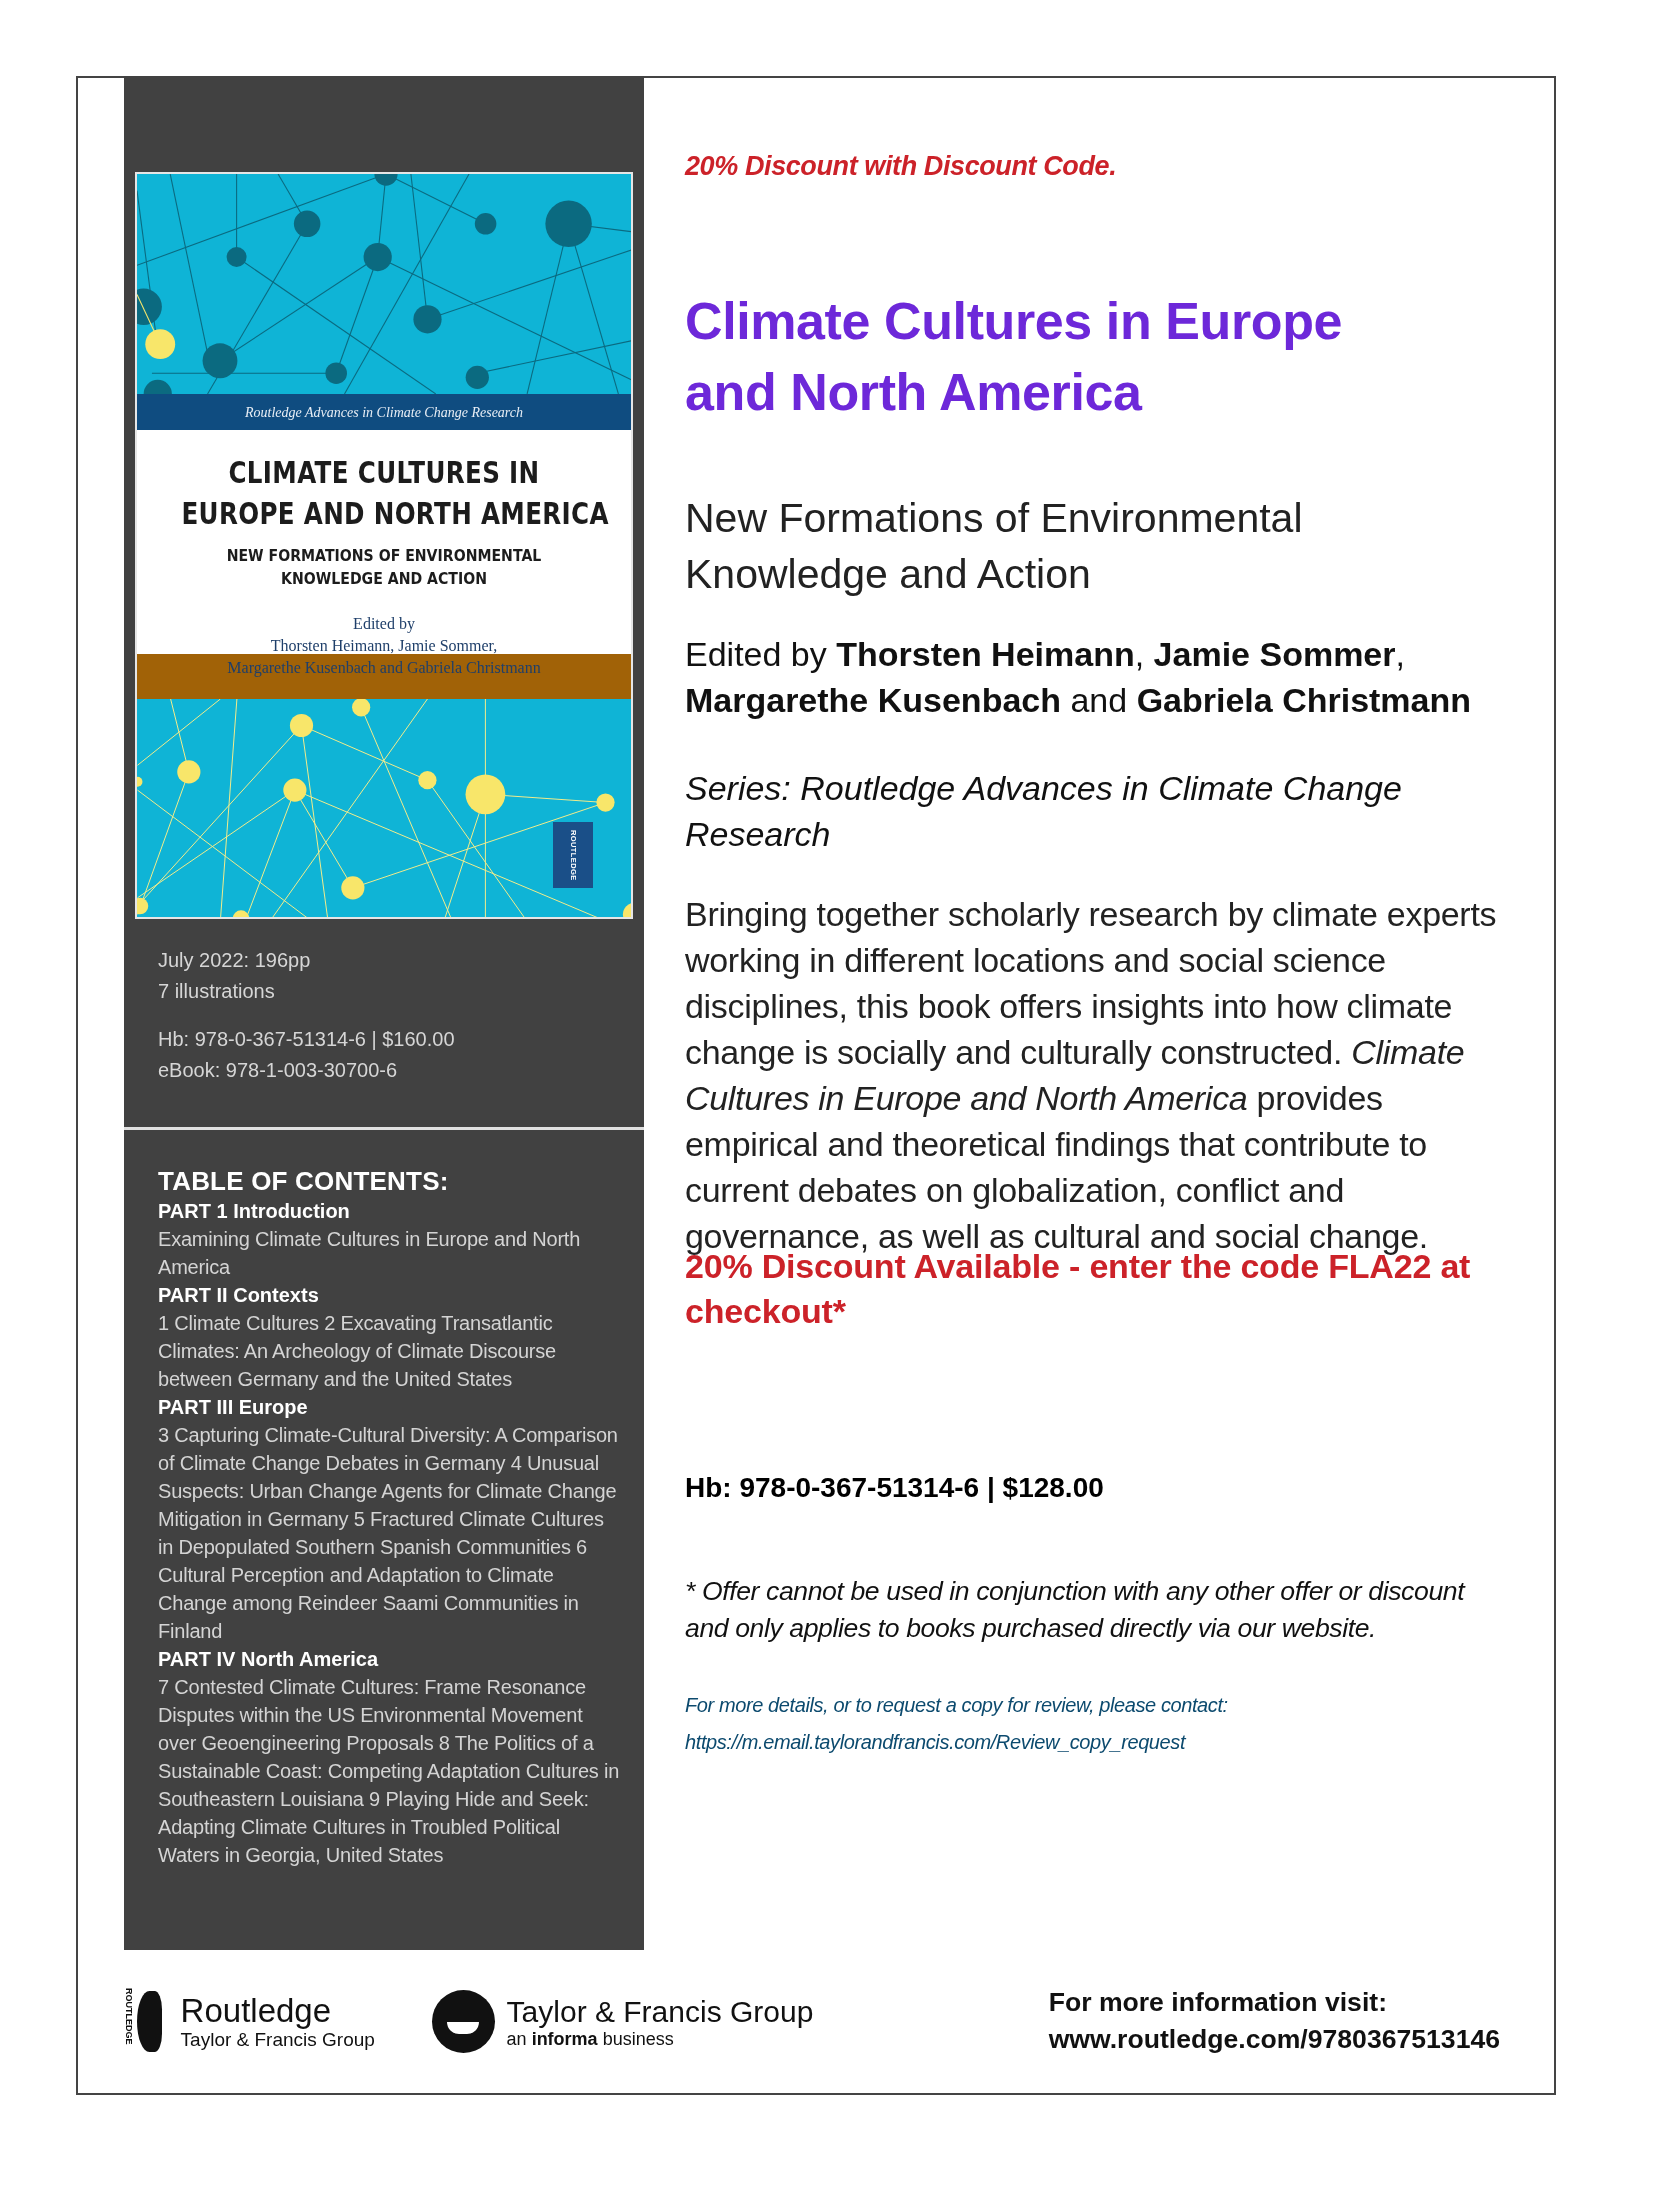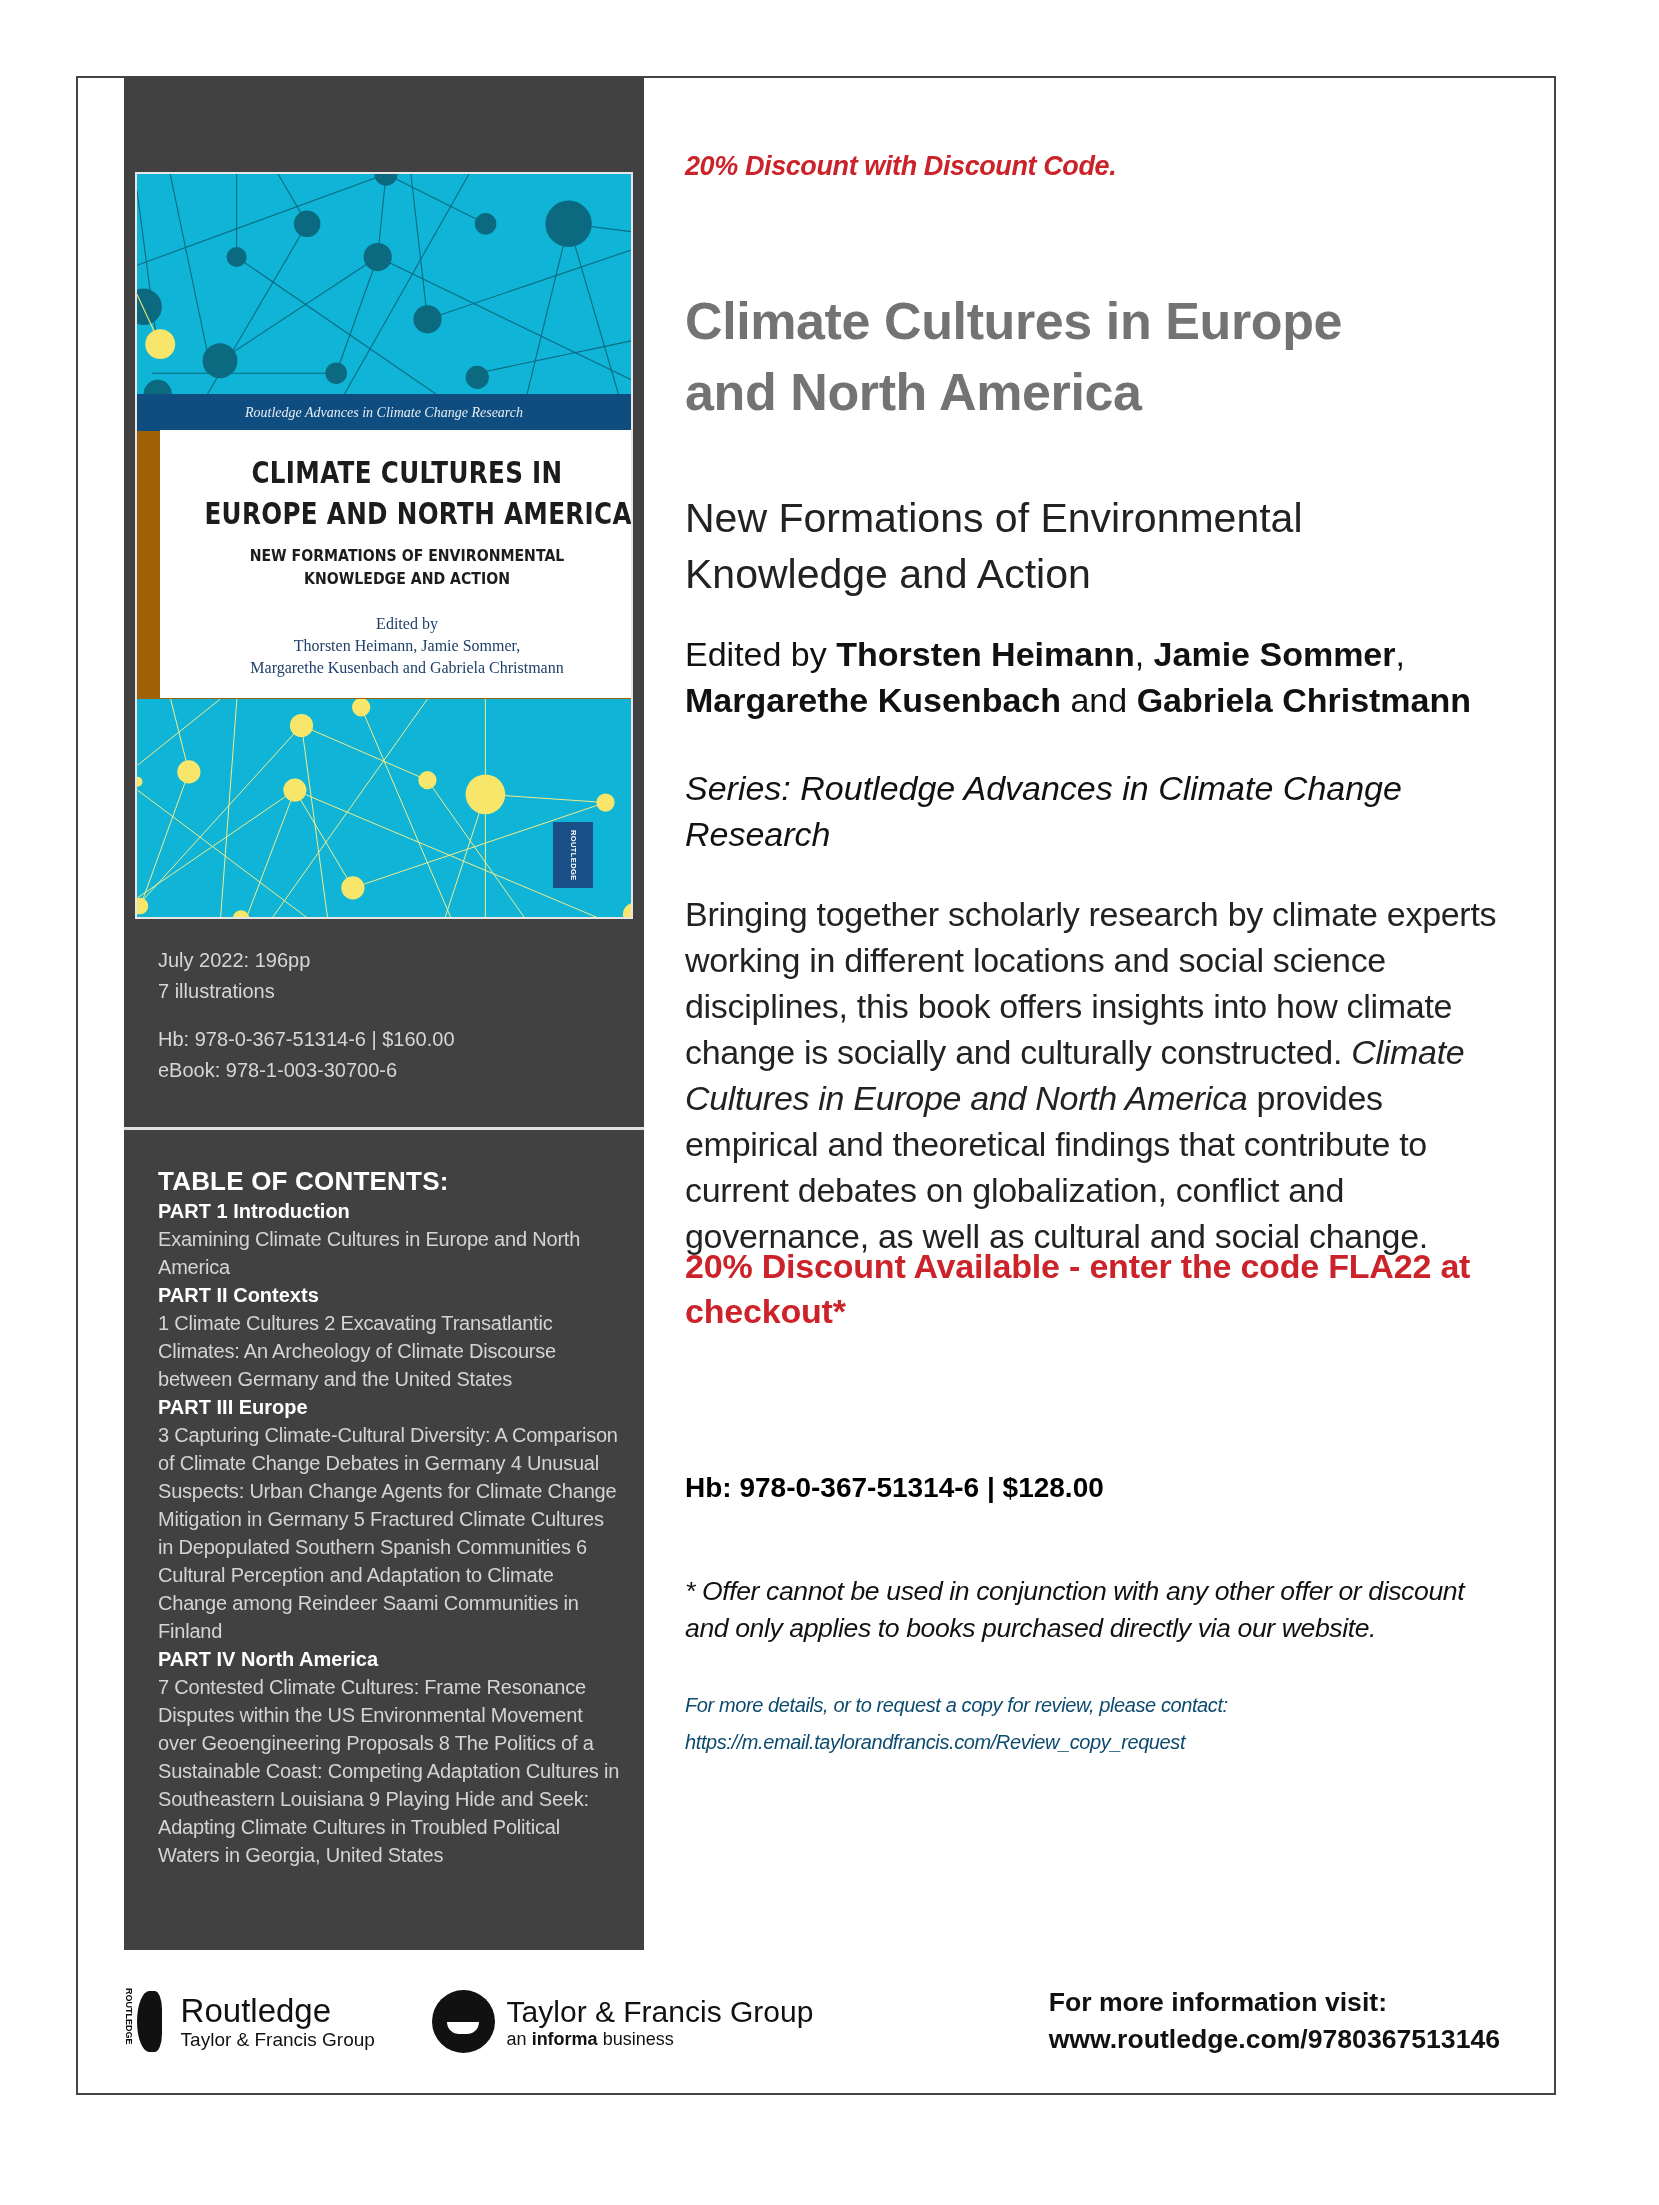--- a/index.html
+++ b/index.html
@@ -5,41 +5,41 @@
   * { box-sizing: border-box; margin: 0; padding: 0; }
   html, body { width: 1660px; height: 2205px; background: #ffffff; }
   body { position: relative; font-family: "Liberation Sans", "DejaVu Sans", sans-serif; color: #111; overflow: hidden; }
 
   .frame { position: absolute; left: 76px; top: 76px; width: 1480px; height: 2019px; border: 2.5px solid #444; background: #fff; }
 
   .side { position: absolute; left: 124px; top: 76px; width: 520px; height: 1874px; background: #414141; }
   .cover { position: absolute; left: 135px; top: 172px; width: 498px; height: 747px; background: #a16207; border: 2.5px solid #e6e6e6; overflow: hidden; }
   .cover .art-top { position: absolute; left: 0; top: 0; width: 100%; height: 220px; background: #0fb4d6; }
   .cover .band { position: absolute; left: 0; top: 220px; width: 100%; height: 37px; background: #0f4c80; color: #e8eef5; font-family: "Liberation Serif", "DejaVu Serif", serif; font-style: italic; font-size: 14px; display: flex; align-items: center; justify-content: center; }
-  .cover .white { position: absolute; left: 0; top: 256px; width: 100%; height: 268px; background: #fff; text-align: center; margin-left: 23px; }
+  .cover .white { position: absolute; left: 0; top: 256px; width: 100%; height: 224px; background: #fff; text-align: center; }
   .cover .c-title { font-family: "DejaVu Sans", sans-serif; font-weight: bold; font-size: 30px; line-height: 41px; letter-spacing: 0.4px; color: #1c1c1c; margin-top: 21.6px; transform: scaleX(0.82); transform-origin: center; white-space: nowrap; }
   .cover .c-sub { font-family: "DejaVu Sans", sans-serif; font-weight: bold; font-size: 16.6px; line-height: 23px; color: #1c1c1c; margin-top: 10px; transform: scaleX(0.85); }
   .cover .c-ed { font-family: "Liberation Serif", "DejaVu Serif", serif; font-size: 16px; line-height: 22.4px; color: #1f3f6a; margin-top: 23px; }
   .cover .art-bot { position: absolute; left: 0; top: 525px; width: 100%; height: 222px; background: #0fb4d6; }
   .cover svg { position: absolute; left: 0; top: 0; }
   .cover .r-logo { position: absolute; right: 38px; bottom: 33px; width: 40px; height: 66px; background: #1a4f88; display: flex; align-items: center; justify-content: center; }
   .cover .r-logo span { color: #fff; font-size: 7.5px; font-weight: bold; writing-mode: vertical-rl; letter-spacing: 0.4px; }
 
   .meta { position: absolute; left: 158px; top: 945px; width: 465px; color: #d6d6d6; font-size: 20px; line-height: 31px; font-weight: 300; }
   .meta .gap { height: 16.6px; }
   .sep { position: absolute; left: 124px; top: 1127px; width: 520px; height: 2.5px; background: #e0e0e0; }
 
   .toc { position: absolute; left: 158px; top: 1166px; width: 465px; color: #d9d9d9; }
   .toc h3 { font-size: 26px; font-weight: bold; color: #fff; letter-spacing: 0.2px; }
   .toc .part { font-size: 20px; font-weight: bold; color: #fff; line-height: 28px; }
   .toc .txt { font-size: 20px; line-height: 28px; color: #d4d4d4; letter-spacing: -0.2px; }
 
   .right { position: absolute; left: 685px; top: 0; width: 838px; }
   .promo { position: absolute; top: 151px; font-size: 27px; font-style: italic; font-weight: bold; color: #cc2229; white-space: nowrap; letter-spacing: -0.4px; }
-  .title { position: absolute; top: 286px; font-size: 52px; font-weight: bold; line-height: 71px; color: #737373; letter-spacing: -0.4px; }
+  .title { position: absolute; top: 286px; font-size: 52px; font-weight: bold; line-height: 71px; color: #6d28d9; letter-spacing: -0.4px; }
   .subtitle { position: absolute; top: 490px; font-size: 41px; line-height: 56px; font-weight: 300; color: #222; }
   .editors { position: absolute; top: 631px; font-size: 34px; line-height: 46px; color: #111; }
   .editors b { font-weight: bold; }
   .series { position: absolute; top: 765px; font-size: 34px; line-height: 46px; font-style: italic; color: #111; }
   .desc { position: absolute; top: 891px; width: 838px; font-size: 34px; line-height: 46px; color: #222; font-weight: 300; letter-spacing: -0.3px; }
   .desc i { font-style: italic; }
   .disc2 { position: absolute; top: 1244px; font-size: 34px; line-height: 45px; font-weight: bold; color: #cc2229; letter-spacing: -0.2px; }
   .hb { position: absolute; top: 1472px; font-size: 28px; font-weight: bold; color: #000; }
   .terms { position: absolute; top: 1573px; font-size: 26.6px; line-height: 37px; font-style: italic; color: #111; letter-spacing: -0.4px; }
   .contact { position: absolute; top: 1687px; font-size: 20px; line-height: 37px; font-style: italic; color: #0c4a6e; letter-spacing: -0.4px; }

